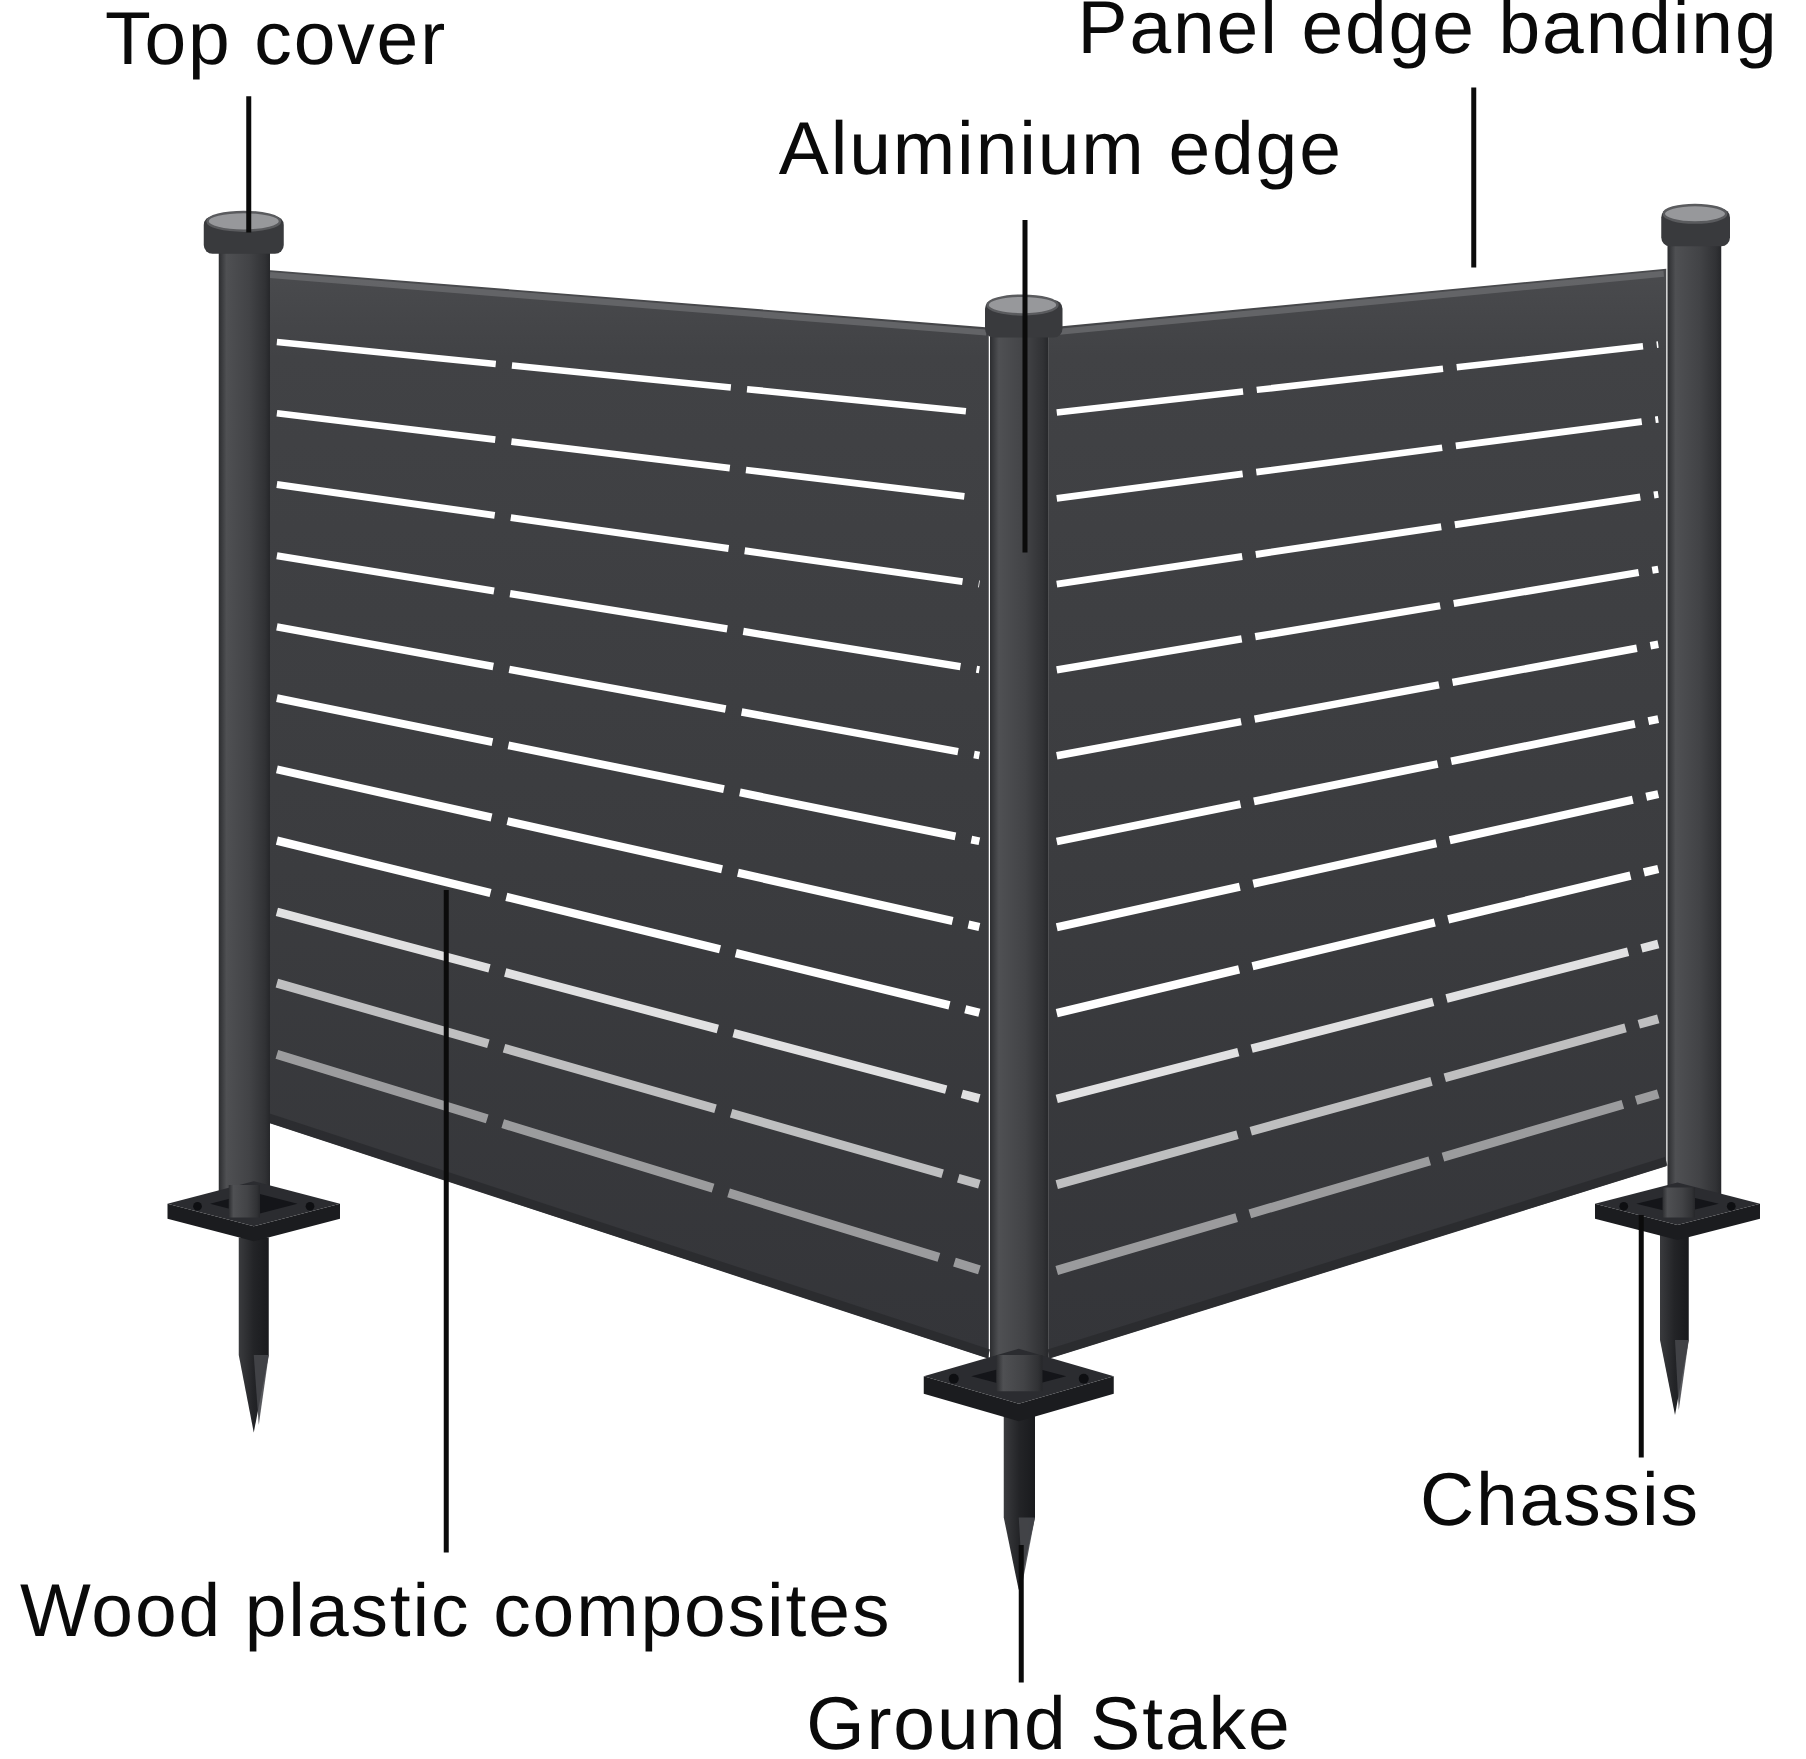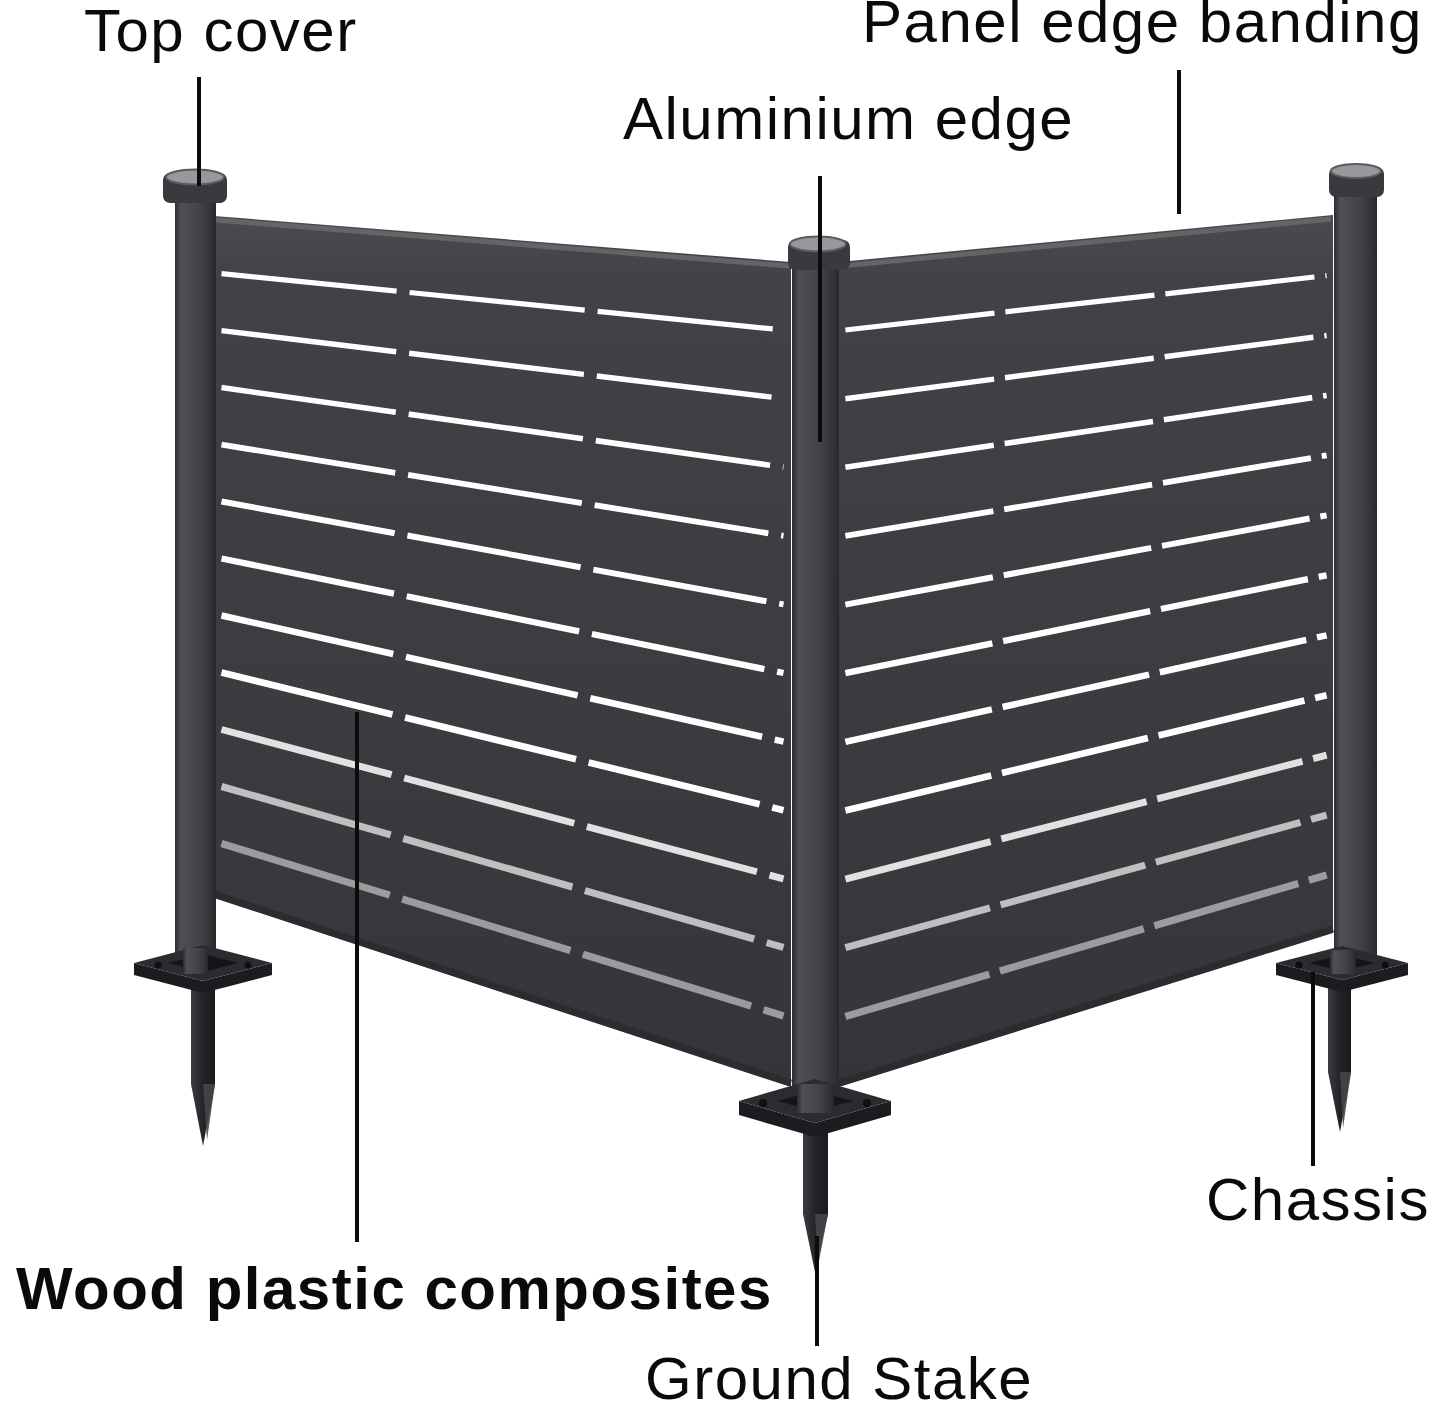--- a/index.html
+++ b/index.html
@@ -16,23 +16,23 @@
     font-size:60px;
     line-height:1;
     letter-spacing:1.5px;
     color:#0a0a0a;
     white-space:nowrap;
     font-weight:400;
   }
   #lbl-top-cover{left:84px;top:1px;}
   #lbl-panel-edge-banding{left:862px;top:-8px;}
   #lbl-aluminium-post{left:623px;top:89px;}
-  #lbl-wood-plastic-composites{left:16px;top:1259px;font-weight:bold;}
+  #lbl-wood-plastic-composites{left:16px;top:1259px;}
   #lbl-ground-stake{left:645px;top:1349px;}
-  #lbl-chassis{left:1206px;top:1170px;}
+  #lbl-chassis{left:1136px;top:1170px;}
 </style>
 </head>
 <body>
 
 <div class="stage">
 
   <svg width="1445" height="1407" viewBox="0 0 1445 1407">
     <defs>
       <linearGradient id="panelGrad" x1="0" y1="0" x2="0" y2="1">
         <stop offset="0" stop-color="#4a4b4e"></stop>

